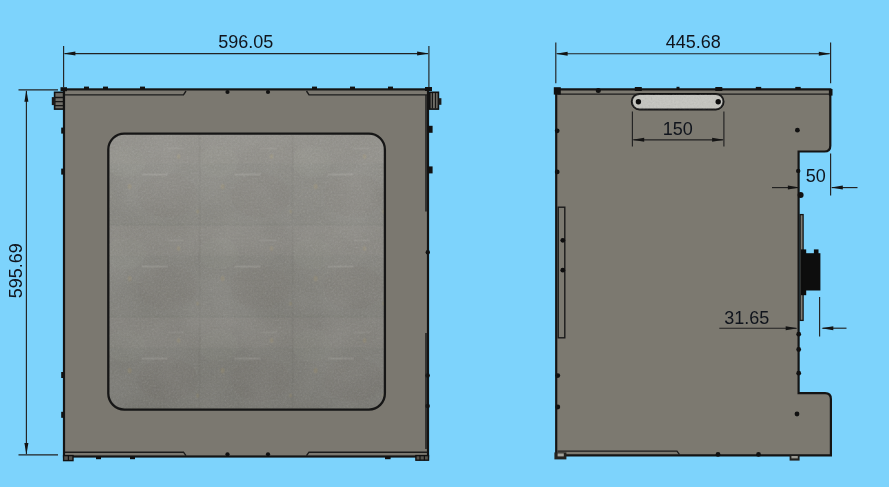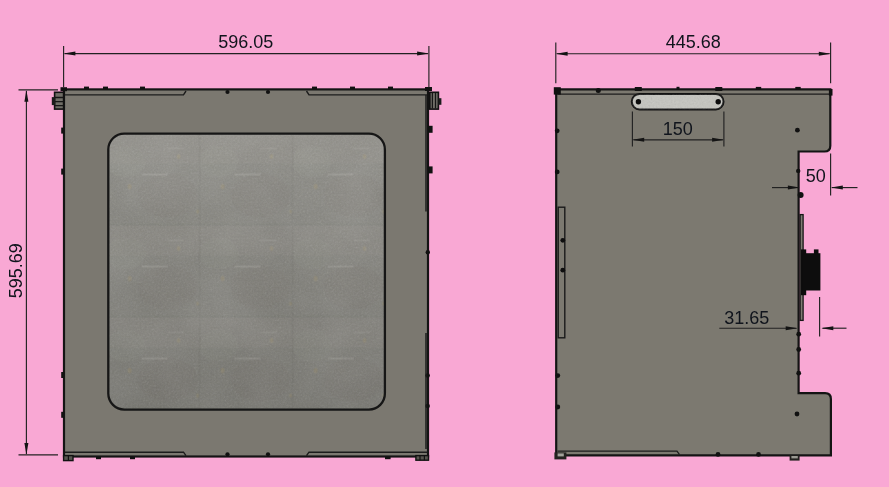--- a/index.html
+++ b/index.html
@@ -1,16 +1,16 @@
 <!DOCTYPE html>
 <html><head>
 <meta charset="utf-8">
 <style>
   html,body{margin:0;padding:0;background:#ffffff;}
-  #stage{position:relative;width:889px;height:487px;background:#f9a8d4;overflow:hidden;
+  #stage{position:relative;width:889px;height:487px;background:#7dd3fc;overflow:hidden;
          font-family:"Liberation Sans", sans-serif;}
   svg{display:block;}
 </style>
 </head>
 <body>
 <div id="stage">
 <svg width="889" height="487" viewBox="0 0 889 487" xmlns="http://www.w3.org/2000/svg">
 <defs>
   <filter id="grain" x="-5%" y="-5%" width="110%" height="110%">
     <feTurbulence type="fractalNoise" baseFrequency="0.55" numOctaves="3" seed="11" result="n"></feTurbulence>

